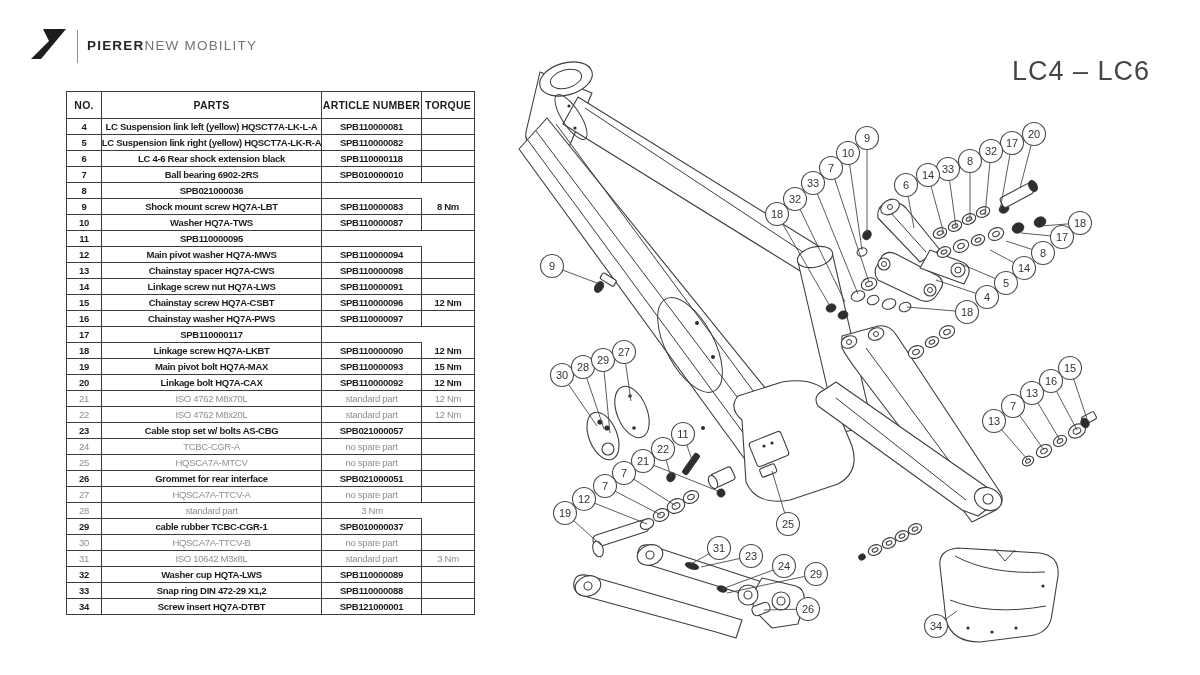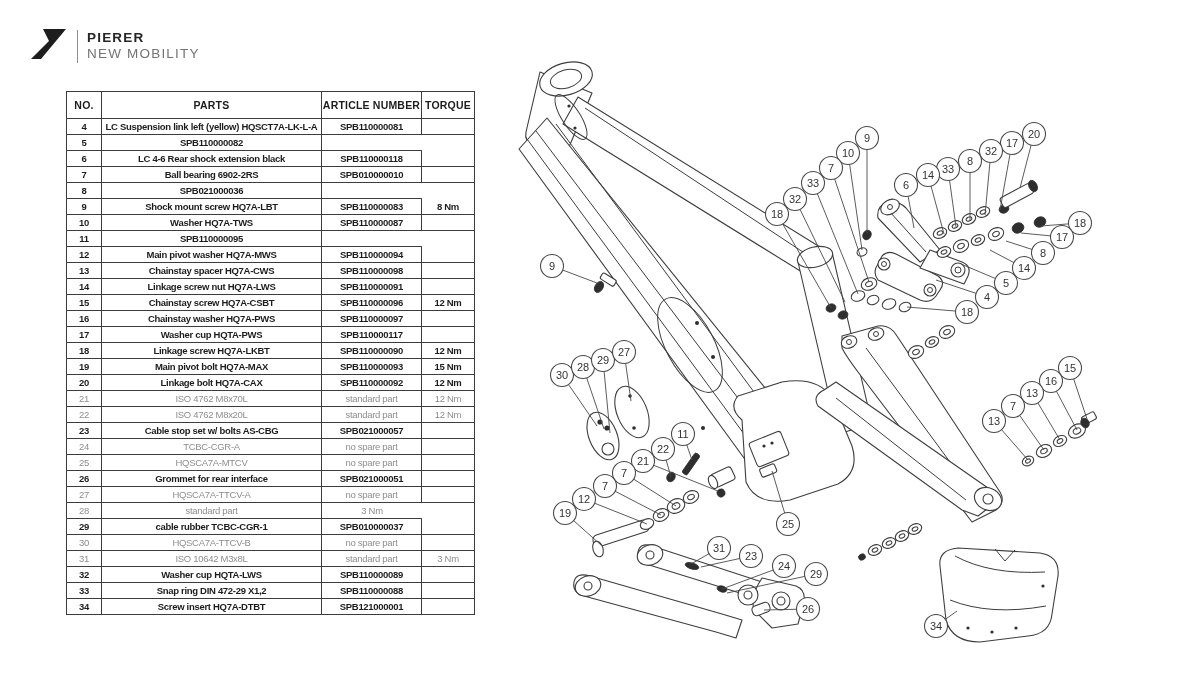--- a/index.html
+++ b/index.html
@@ -2,21 +2,21 @@
 <html><head>
 <meta charset="utf-8">
 <style>
   html,body{margin:0;padding:0;background:#fff;}
   .page{position:relative;width:1200px;height:675px;background:#ffffff;overflow:hidden;
         font-family:"Liberation Sans",sans-serif;color:#1c1c1c;}
 
   
   .logo{position:absolute;left:30px;top:27px;display:flex;align-items:center;gap:9px;}
   .logo-divider{width:1px;height:33px;background:#8f8f8f;}
-  .brand{display:flex;flex-direction:column;line-height:16px;}
+  .brand{display:flex;flex-direction:row;line-height:16px;}
   .brand-top{font-size:13.5px;font-weight:bold;letter-spacing:1.2px;color:#262626;}
   .brand-bottom{font-size:13.5px;letter-spacing:1.2px;color:#737373;}
 
   
   .doc-title{position:absolute;left:1012px;top:56px;font-size:27px;color:#454545;
              letter-spacing:1px;font-weight:normal;}
 
   
   .parts-table{position:absolute;left:38px;top:91px;border:1px solid #3c3c3c;background:#fff;margin-left:28px;}
   .trow{display:grid;grid-template-columns:35px 220px 100px 52px;}
@@ -52,37 +52,39 @@
         <path d="M19,14 L26,14 L11,32 L1,32 Z" fill="#1d1d1d"></path>
       </svg>
     </span>
     <span class="logo-divider"></span>
     <span class="brand">
       <span class="brand-top">PIERER</span>
       <span class="brand-bottom">NEW MOBILITY</span>
     </span>
   </div>
 
+  <div class="doc-title">LC4 – LC6</div>
 
   <div class="parts-table">
     <div class="trow thead">
       <div>NO.</div>
       <div>PARTS</div>
       <div>ARTICLE NUMBER</div>
       <div>TORQUE</div>
     </div>
     <div>
         <div class="trow tbody-row">
           <div>4</div>
           <div>LC Suspension link left (yellow) HQSCT7A-LK-L-A</div>
           <div>SPB110000081</div>
           <div></div>
         </div>
         <div class="trow tbody-row">
           <div>5</div>
+          <div>LC Suspension link right (yellow) HQSCT7A-LK-R-A</div>
           <div>SPB110000082</div>
           <div></div>
         </div>
         <div class="trow tbody-row">
           <div>6</div>
           <div>LC 4-6 Rear shock extension black</div>
           <div>SPB110000118</div>
           <div></div>
         </div>
         <div class="trow tbody-row">
@@ -138,21 +140,20 @@
           <div>12 Nm</div>
         </div>
         <div class="trow tbody-row">
           <div>16</div>
           <div>Chainstay washer HQ7A-PWS</div>
           <div>SPB110000097</div>
           <div></div>
         </div>
         <div class="trow tbody-row">
           <div>17</div>
-          <div>Washer cup HQTA-PWS</div>
           <div>SPB110000117</div>
           <div></div>
         </div>
         <div class="trow tbody-row">
           <div>18</div>
           <div>Linkage screw HQ7A-LKBT</div>
           <div>SPB110000090</div>
           <div>12 Nm</div>
         </div>
         <div class="trow tbody-row">

